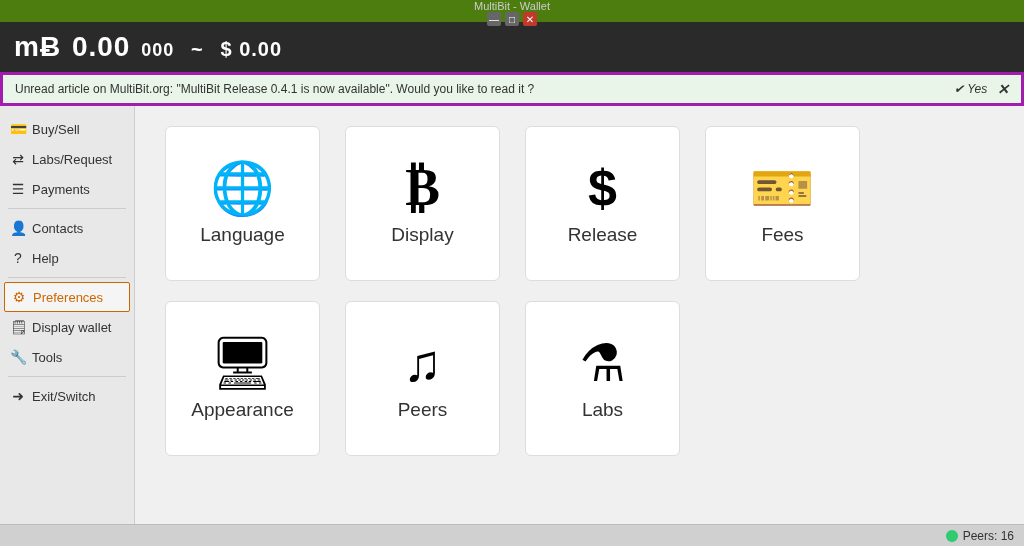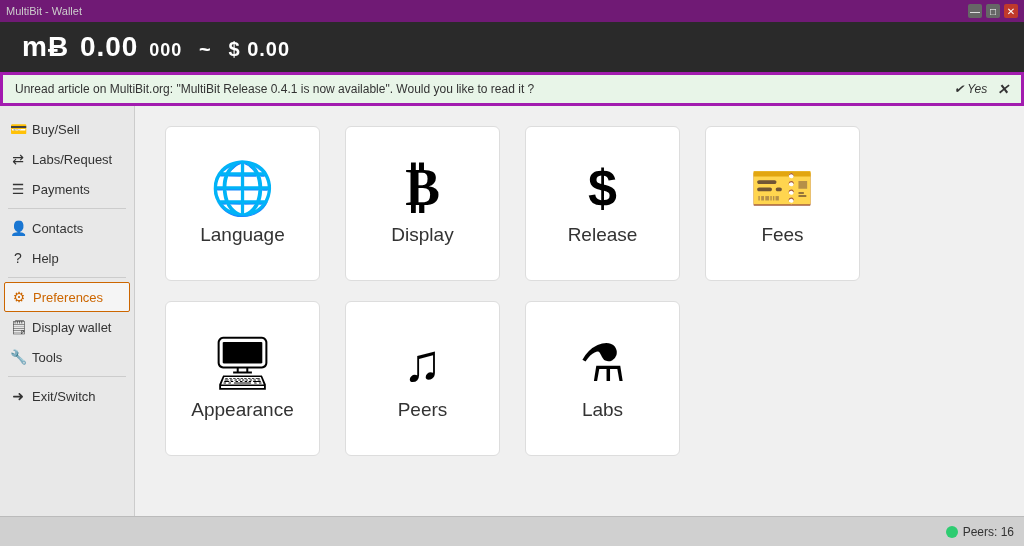--- a/index.html
+++ b/index.html
@@ -8,28 +8,29 @@
       font-size: 13px;
       background: #d0d0d0;
       width: 1024px;
       height: 546px;
       overflow: hidden;
       position: relative;
     }
 
     
     #title-bar {
-      background: #701a75;
+      background: #4d7c0f;
       height: 22px;
       display: flex;
       align-items: center;
       justify-content: space-between;
       padding: 0 6px;
       color: #ccc;
       font-size: 11px;
+      flex-direction: column;
     }
     #title-bar-controls {
       display: flex;
       gap: 4px;
     }
     .title-btn {
       width: 14px;
       height: 14px;
       border-radius: 2px;
       display: inline-flex;
@@ -43,21 +44,21 @@
     .title-btn.minimize { background: #666; }
     .title-btn.maximize { background: #666; }
     .title-btn.close { background: #c0392b; }
 
     
     #balance-bar {
       background: #2a2a2a;
       height: 50px;
       display: flex;
       align-items: center;
-      padding: 0 22px;
+      padding: 0 14px;
       color: #fff;
     }
     #balance-text {
       font-size: 28px;
       font-weight: bold;
       letter-spacing: 1px;
     }
 
     
     #notification-bar {
@@ -172,21 +173,21 @@
       line-height: 1;
     }
     .pref-tile-label {
       font-size: 19px;
       color: #333;
     }
 
     
     #status-bar {
       background: #d0d0d0;
-      height: 30px;
+      height: 22px;
       display: flex;
       align-items: center;
       justify-content: flex-end;
       padding: 0 10px;
       border-top: 1px solid #bbb;
       font-size: 12px;
       color: #333;
       position: absolute;
       bottom: 0;
       left: 0;

